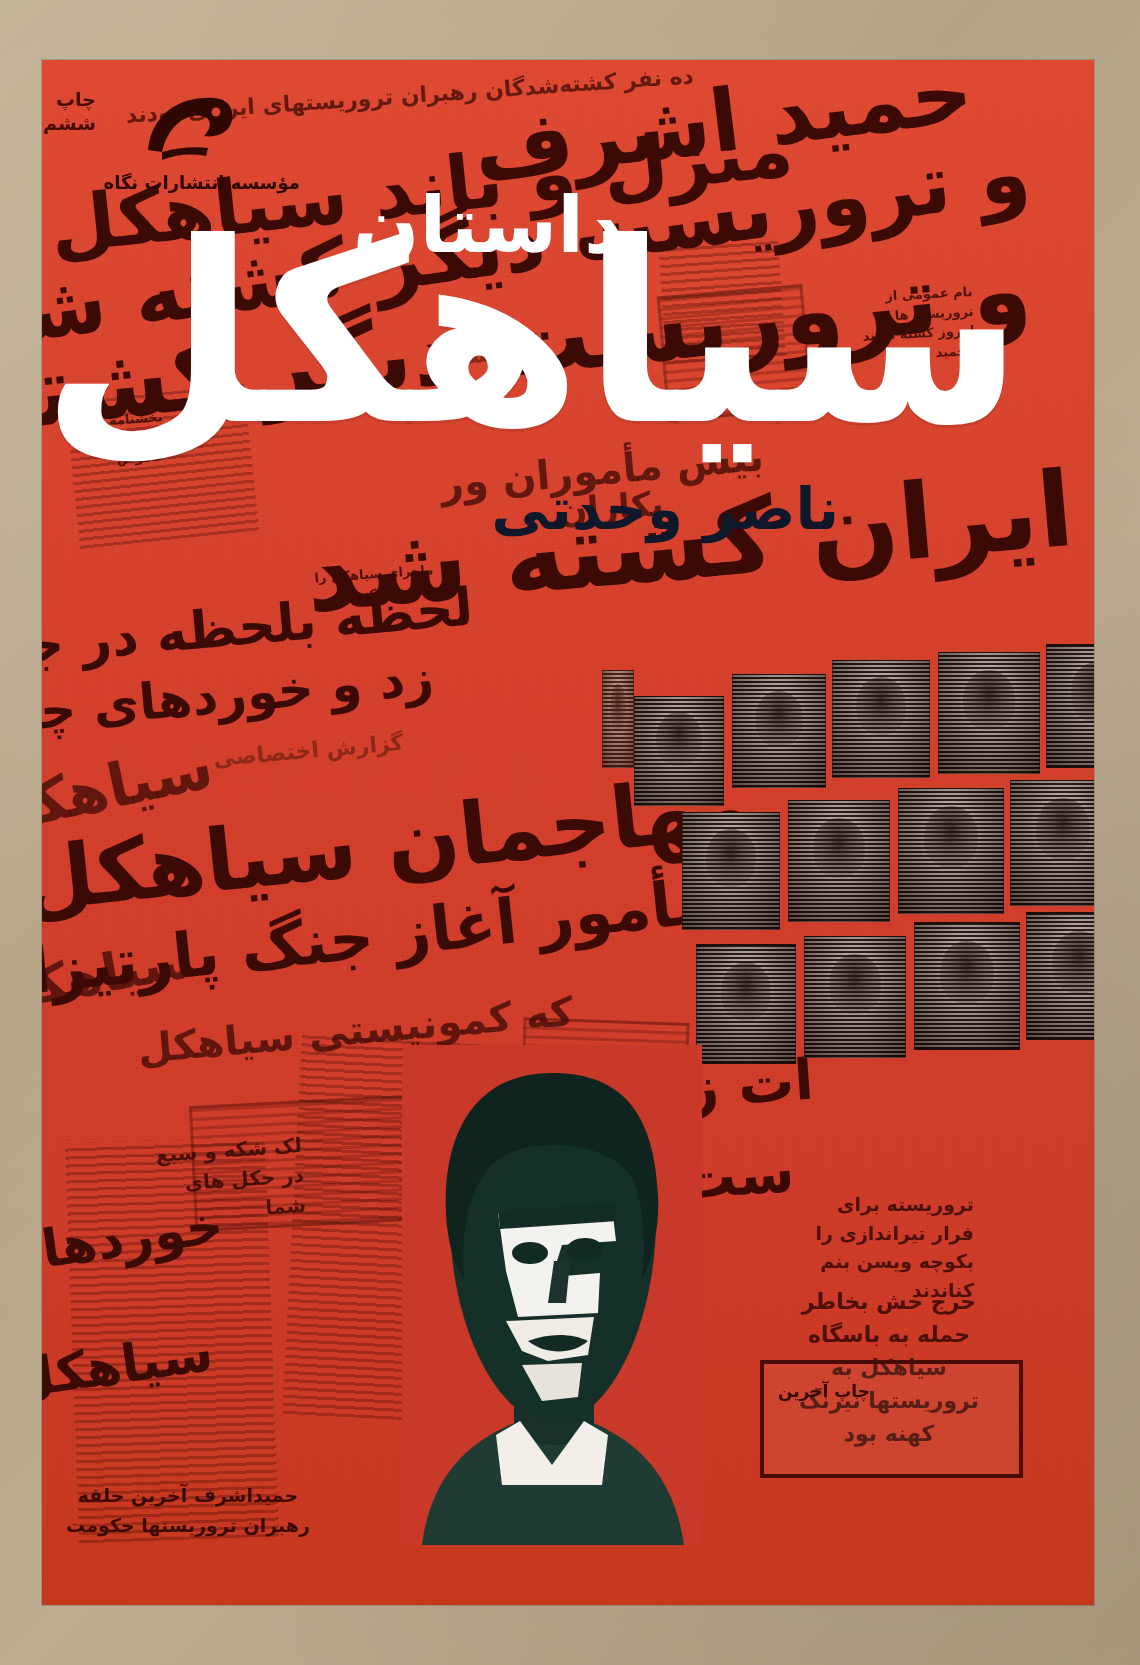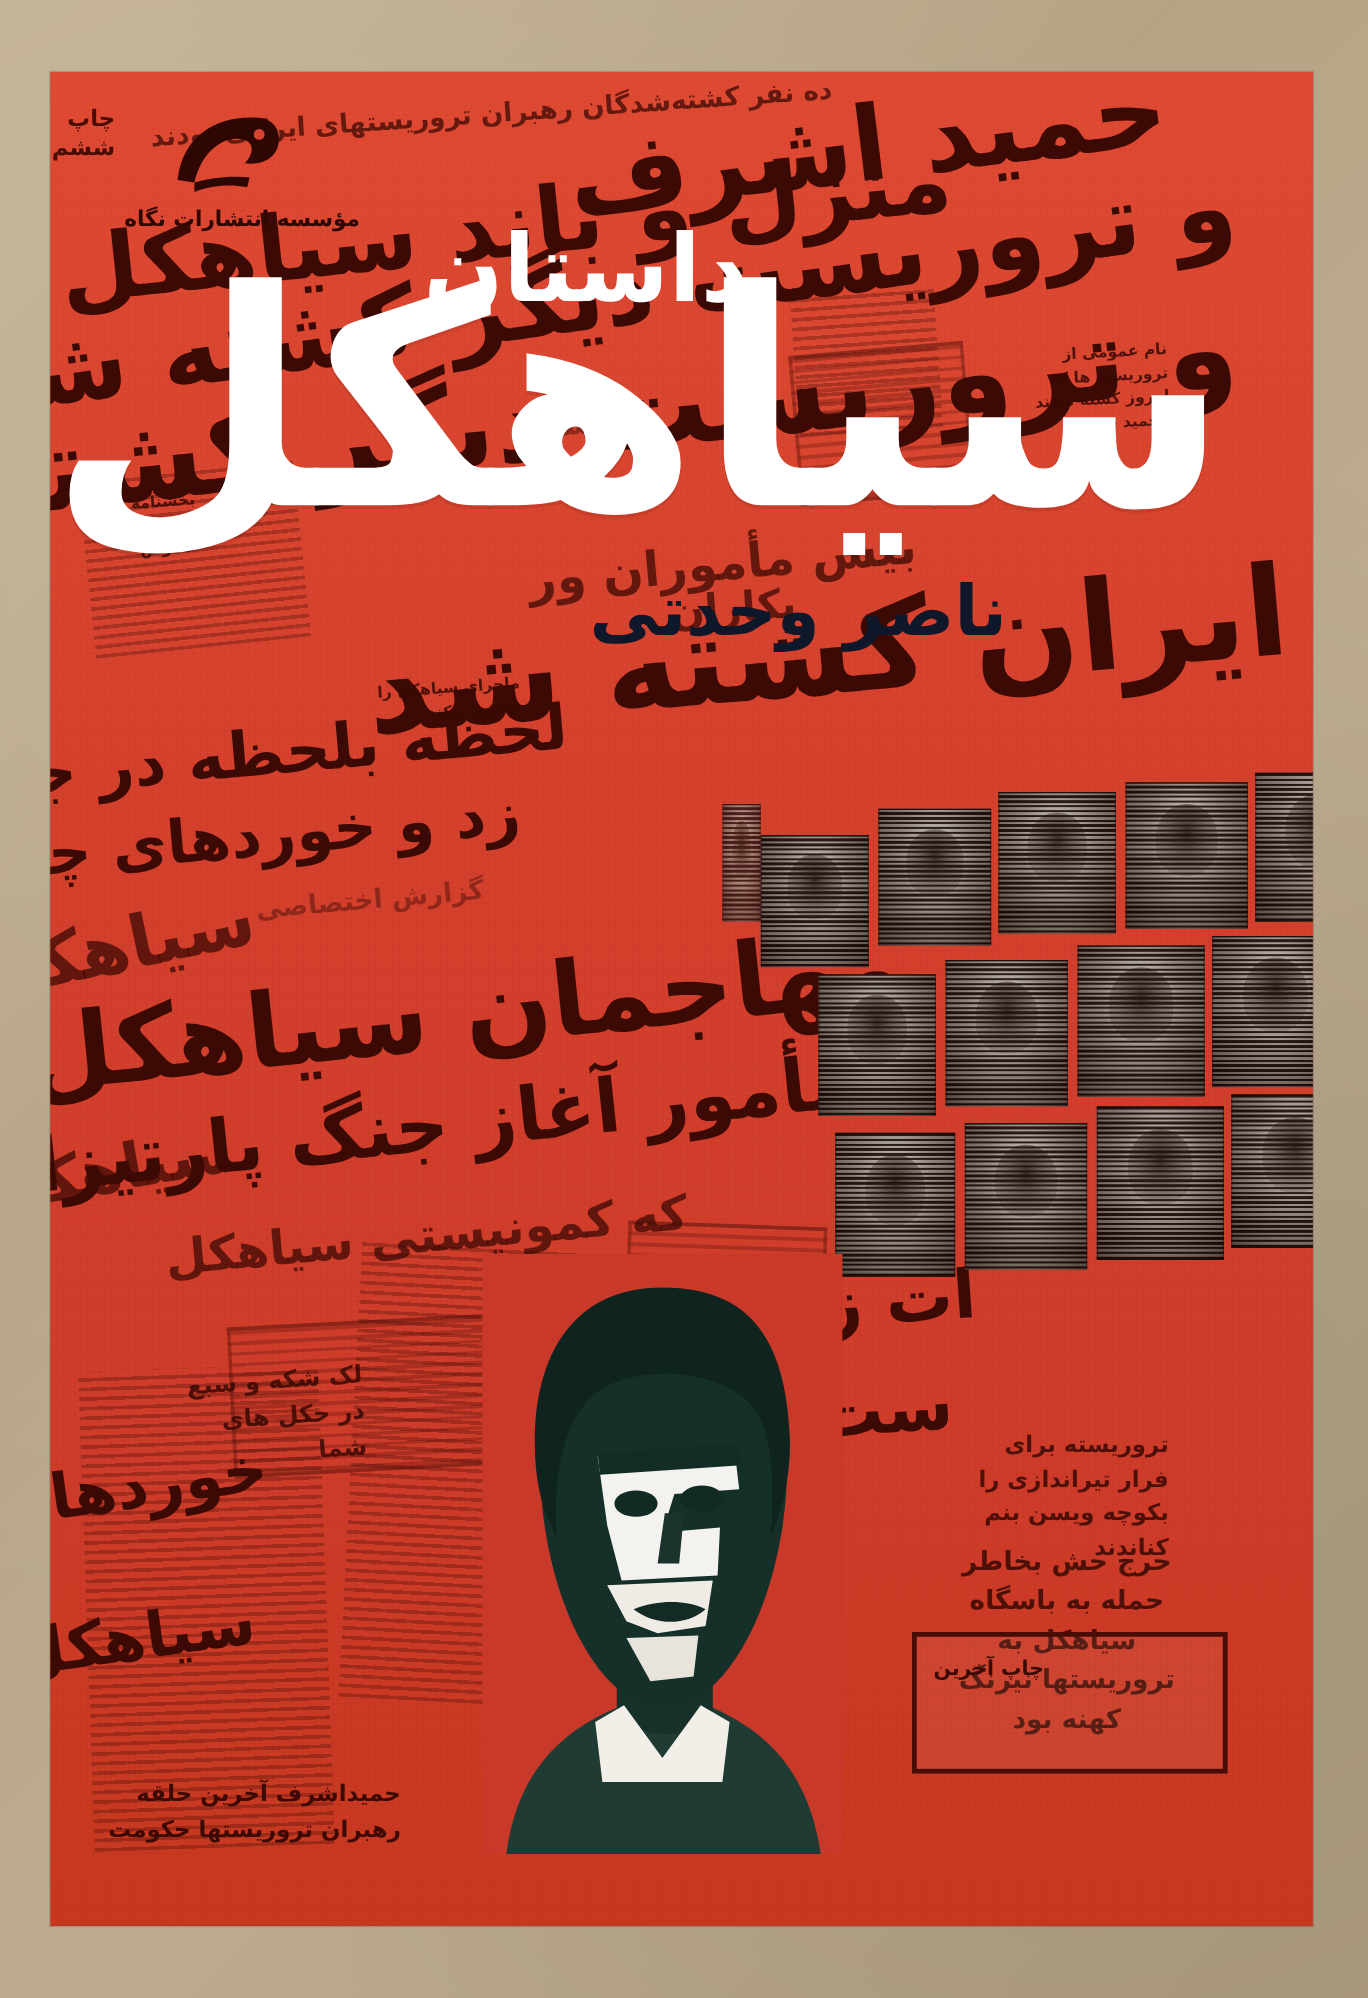--- a/index.html
+++ b/index.html
@@ -205,21 +205,21 @@
     line-height: 1.3;
   }
   .footer-lines {
     position: absolute;
     right: 760px;
     top: 1420px;
     color: #3c0a04;
     font-size: 19px;
     font-weight: bold;
     line-height: 1.6;
-    text-align: right;
+    text-align: center;
   }
 </style>
 </head>
 <body>
 
 <div class="page">
   <div class="paper-texture"></div>
 
   <div class="cover">
     <div class="newsprint-base"></div>

